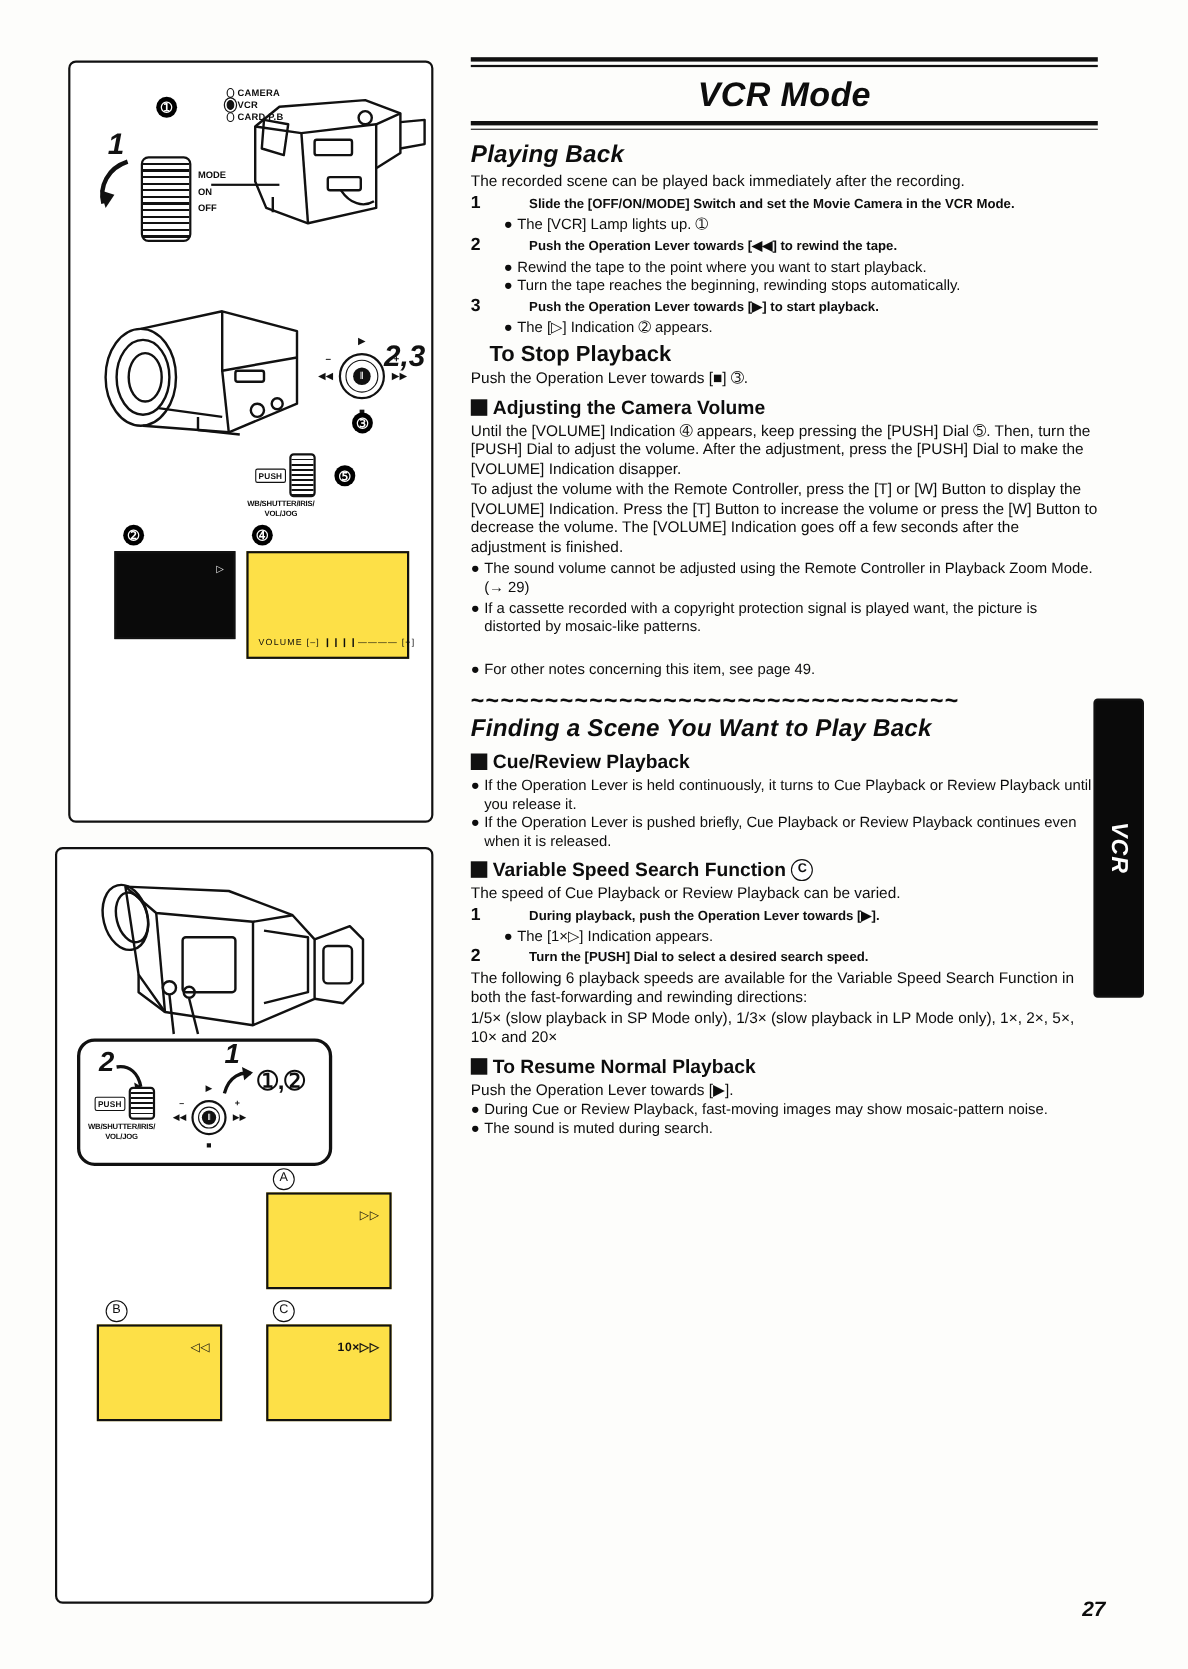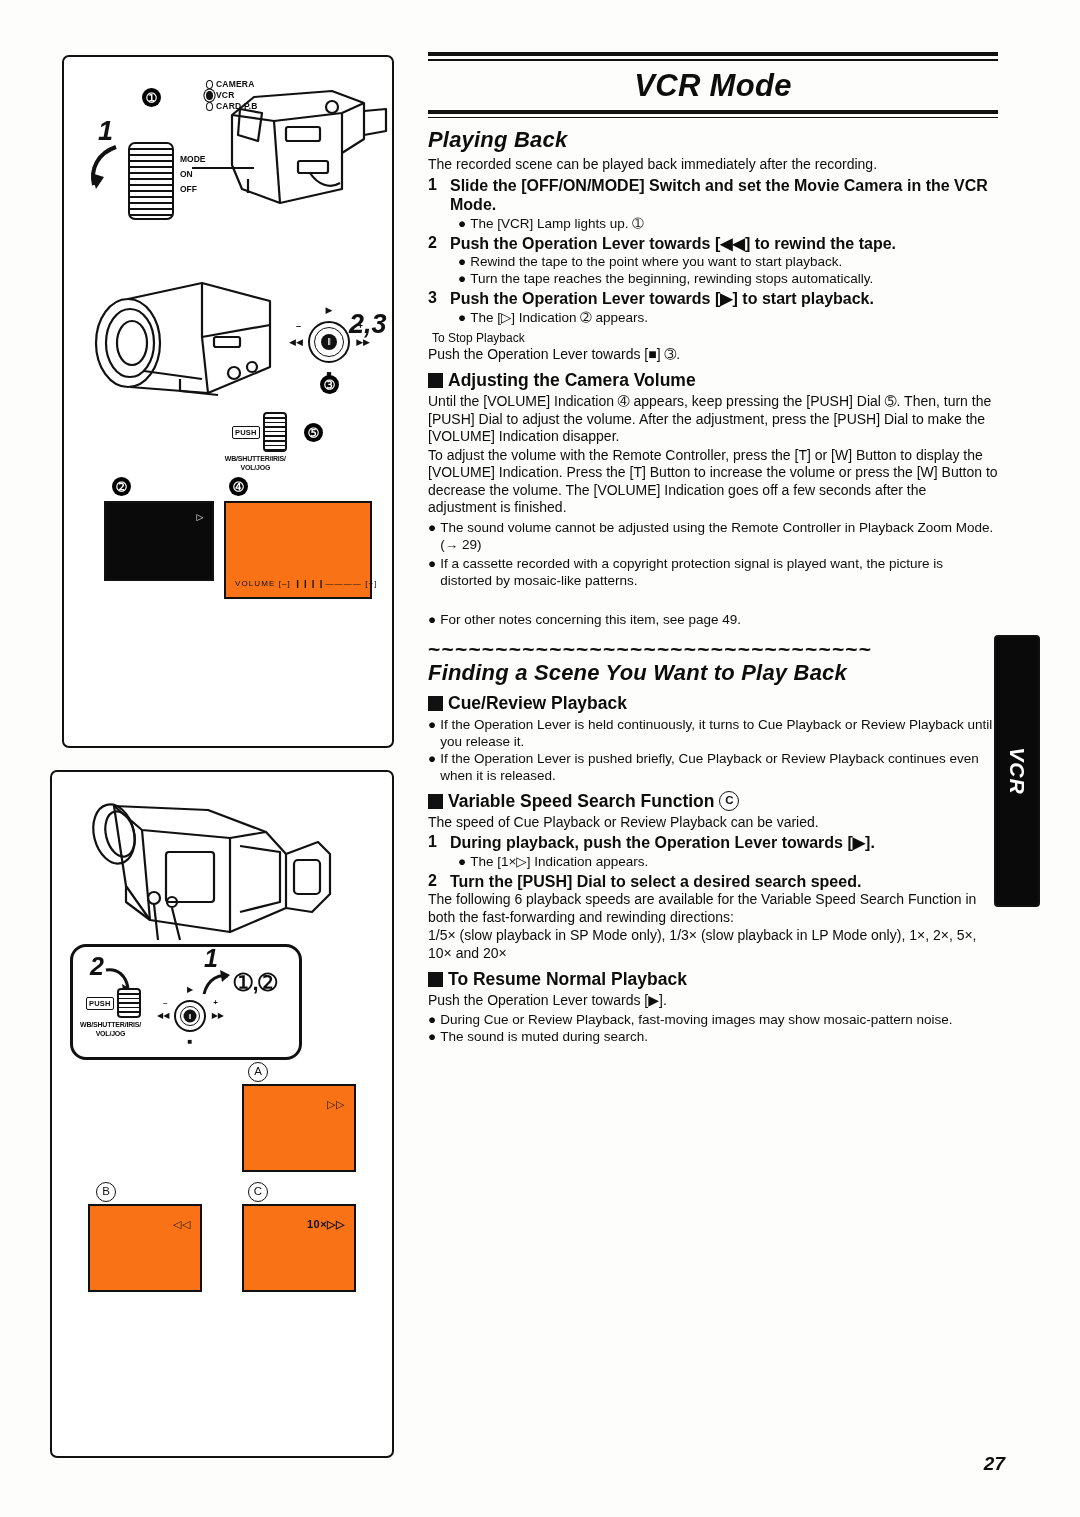--- a/index.html
+++ b/index.html
@@ -79,21 +79,21 @@
     font-size:7.5px;font-weight:bold;padding:1px 2px;letter-spacing:.2px;background:#fff;}
   .pd-wheel{width:24px;height:40px;border:2px solid #111;border-radius:4px;
     background:repeating-linear-gradient(180deg,#fff 0 3px,#111 3px 4.6px);box-sizing:border-box;}
   .pd-cap{font-size:7px;font-weight:bold;text-align:center;line-height:8.5px;letter-spacing:-.2px;}
 
   
   .cam{position:absolute;}
   .cam svg{display:block;}
 
   
-  .screen{position:absolute;border:2.2px solid #111;background:#f97316;box-sizing:border-box;}
+  .screen{position:absolute;border:2.2px solid #111;background:#fde047;box-sizing:border-box;}
   .screen.dark{background:#0a0a0a;}
   .screen .osd{position:absolute;font-size:9px;letter-spacing:.5px;color:#111;}
   .screen.dark .osd{color:#f2f2f2;}
   .vol-osd{position:absolute;left:9px;bottom:9px;font-size:8px;letter-spacing:1.1px;white-space:nowrap;}
   .screen-cap{position:absolute;}
 
   
   .col{position:absolute;left:428px;top:52px;width:570px;}
   .rule-thick{height:4px;background:#111;margin:0;}
   .rule-thin{height:1.6px;background:#111;margin-top:3px;}
@@ -101,25 +101,25 @@
     text-align:center;font-size:31px;font-style:italic;font-weight:bold;
     letter-spacing:.3px;margin:7px 0 6px;
   }
   h2.sec{
     font-size:22px;font-style:italic;font-weight:bold;margin:9px 0 3px;letter-spacing:.2px;
   }
   h3.sub{
     font-size:17.5px;font-weight:bold;margin:7px 0 2px;display:flex;align-items:center;gap:5px;
   }
   h3.sub .sq{width:15px;height:15px;background:#111;display:inline-block;flex:none;}
-  h4.minor{font-size:12px;font-weight:normal;margin:5px 4px 1px;}
+  h4.minor{font-size:20px;font-weight:bold;margin:5px 17px 1px;}
   p.body{font-size:14px;line-height:17.5px;margin:0 0 1px;}
   .step{display:flex;gap:9px;margin:2px 0 0;}
   .step .n{font-size:16px;font-weight:bold;flex:none;width:13px;text-align:left;}
-  .step .t{font-size:16px;font-weight:bold;line-height:19.5px;}
+  .step .t{font-size:12px;font-weight:bold;line-height:19.5px;margin-left:31px;}
   .bul{display:flex;gap:4px;font-size:13.5px;line-height:17px;margin:0;}
   .bul .d{flex:none;}
   .bul.ind{margin-left:30px;}
   .squiggle{font-size:21px;letter-spacing:1.2px;line-height:18px;margin:12px 0 2px;white-space:nowrap;overflow:hidden;font-weight:bold;}
 
   
   .side-tab{
     position:absolute;left:994px;top:635px;width:42px;height:268px;
     background:#0a0a0a;border:2px solid #111;border-radius:4px;
   }

